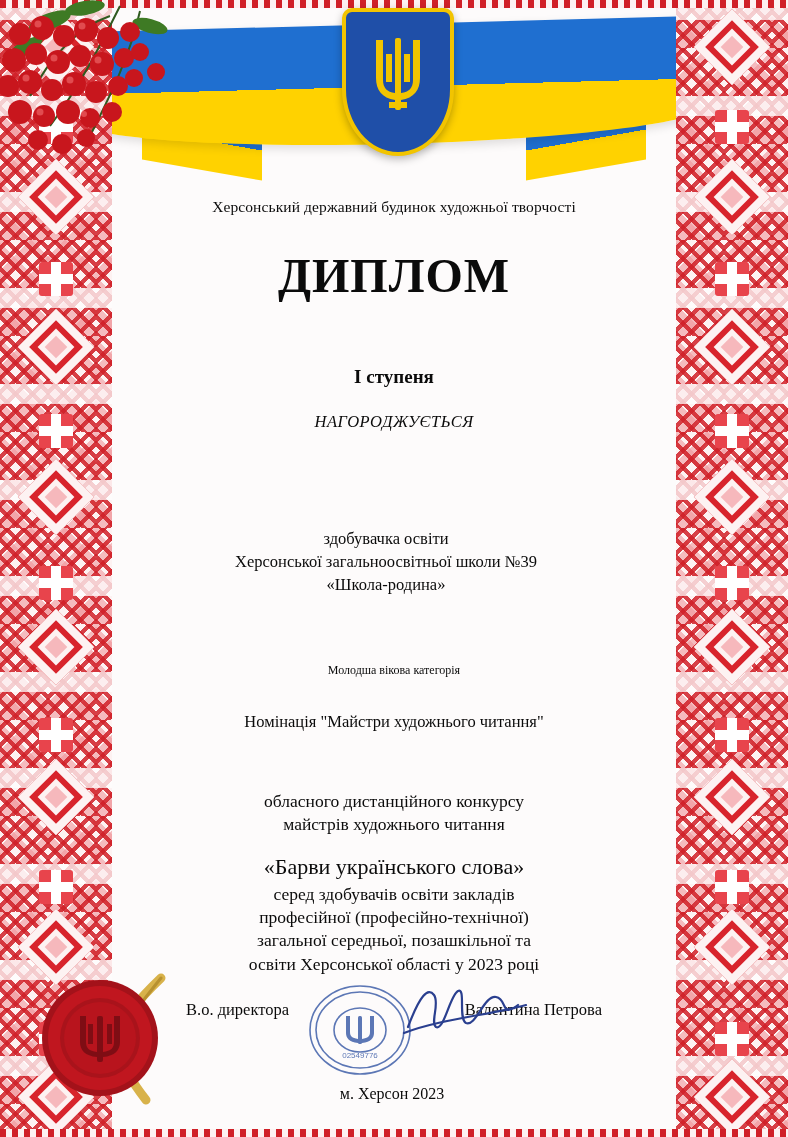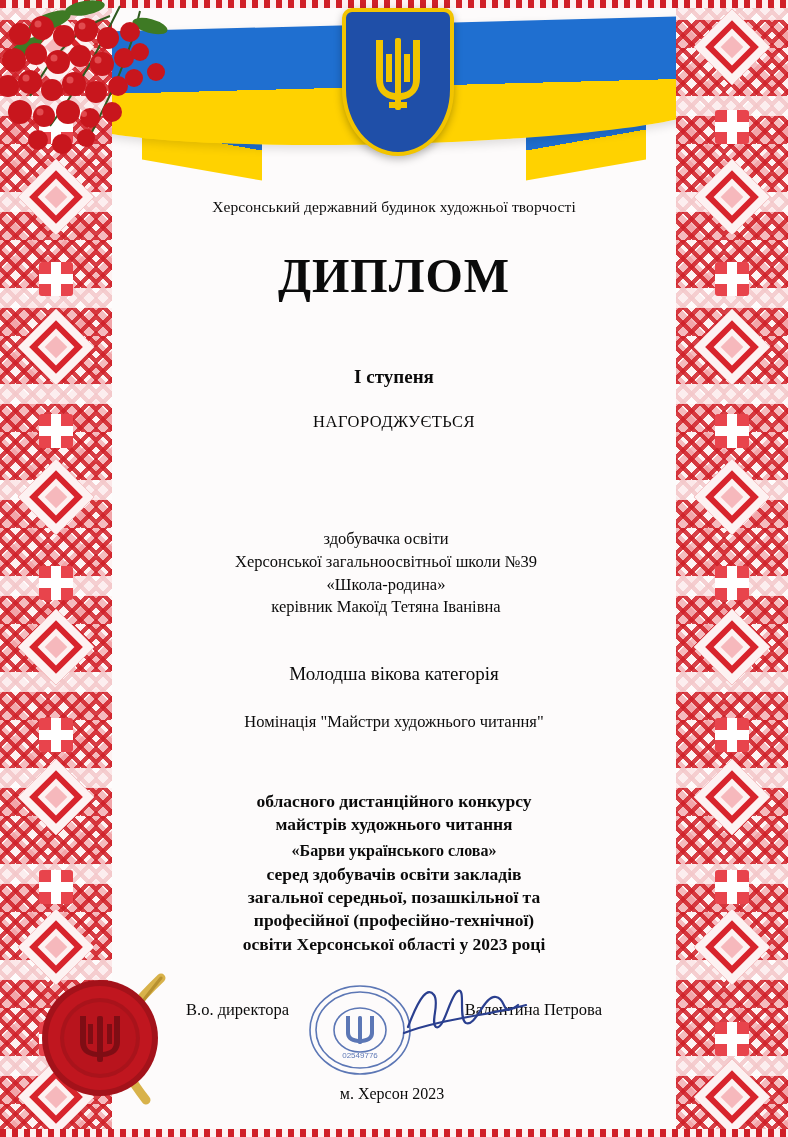--- a/index.html
+++ b/index.html
@@ -149,51 +149,52 @@
   .degree {
     position: absolute; left: 0; right: 0; top: 366px;
     font-size: 19px;
     font-weight: 700;
     font-family: Liberation Serif, serif;
   }
   .awarded {
     position: absolute; left: 0; right: 0; top: 412px;
     font-size: 16.5px;
     letter-spacing: .5px;
+    font-style: italic;
   }
   .recipient {
     position: absolute; left: 0; right: 0; top: 468px;
     font-size: 32px;
     font-weight: 700;
     font-style: italic;
     color: #12204a;
   }
   .details {
     position: absolute; left: 0; right: 16px; top: 528px;
     font-size: 16.5px;
     line-height: 1.38;
   }
   .age-category {
     position: absolute; left: 0; right: 0; top: 663px;
-    font-size: 19px;
+    font-size: 12px;
   }
   .nomination {
     position: absolute; left: 0; right: 0; top: 712px;
     font-size: 16.5px;
   }
   .contest {
     position: absolute; left: 0; right: 0; top: 790px;
     font-size: 17.5px;
-    font-weight: 700;
+    font-weight: 400;
     line-height: 1.32;
   }
   .contest .big {
-    font-size: 16px;
+    font-size: 22px;
     display: block;
-    margin: 4px 0 2px;
+    margin: 16px 0 2px;
   }
   .signature-row {
     position: absolute; left: 0; right: 0; top: 1000px;
     font-size: 16.5px;
     display: flex;
     justify-content: space-between;
     padding: 0 74px;
     box-sizing: border-box;
   }
   .place-date {
@@ -368,34 +369,33 @@
 
     <div class="degree">I ступеня</div>
 
     <div class="awarded">НАГОРОДЖУЄТЬСЯ</div>
 
 
     <div class="details">
       <div>здобувачка освіти</div>
       <div>Херсонської загальноосвітньої школи №39</div>
       <div>«Школа-родина»</div>
-      <div>керівник Макоїд Тетяна Іванівна</div>
     </div>
 
     <div class="age-category">Молодша вікова категорія</div>
 
     <div class="nomination">Номінація "Майстри художнього читання"</div>
 
     <div class="contest">
       <div>обласного дистанційного конкурсу</div>
       <div>майстрів художнього читання</div>
       <span class="big">«Барви українського слова»</span>
       <div>серед здобувачів освіти закладів</div>
+      <div>професійної (професійно-технічної)</div>
       <div>загальної середньої, позашкільної та</div>
-      <div>професійної (професійно-технічної)</div>
       <div>освіти Херсонської області у 2023 році</div>
     </div>
 
     <div class="signature-row">
       <span>В.о. директора</span>
       <span>Валентина Петрова</span>
     </div>
 
     <div class="place-date">м. Херсон 2023</div>
 

